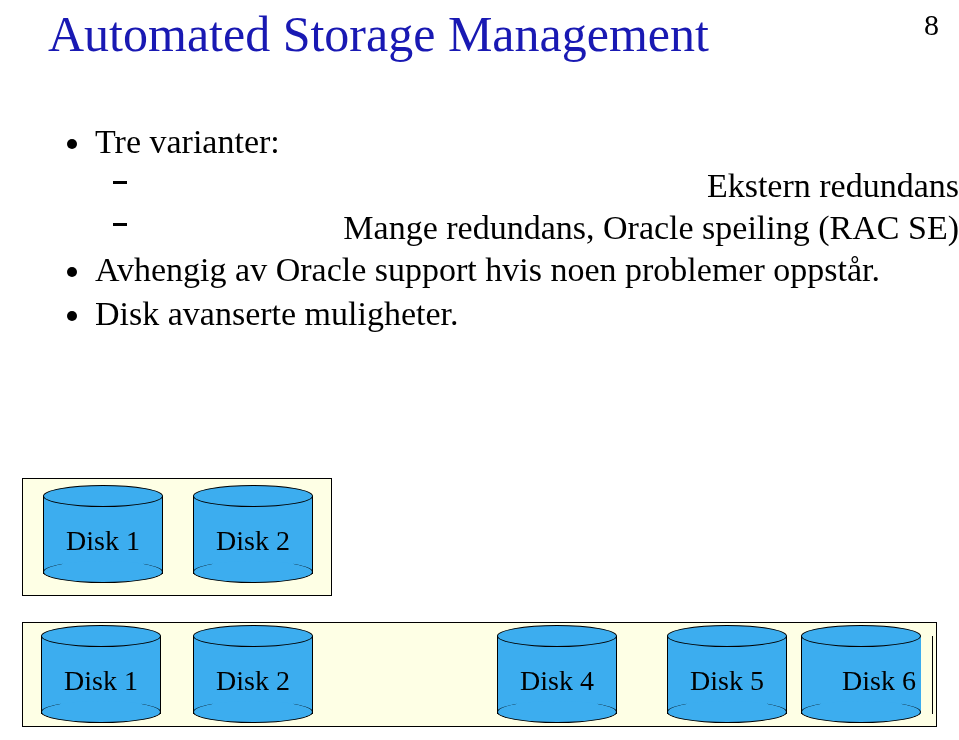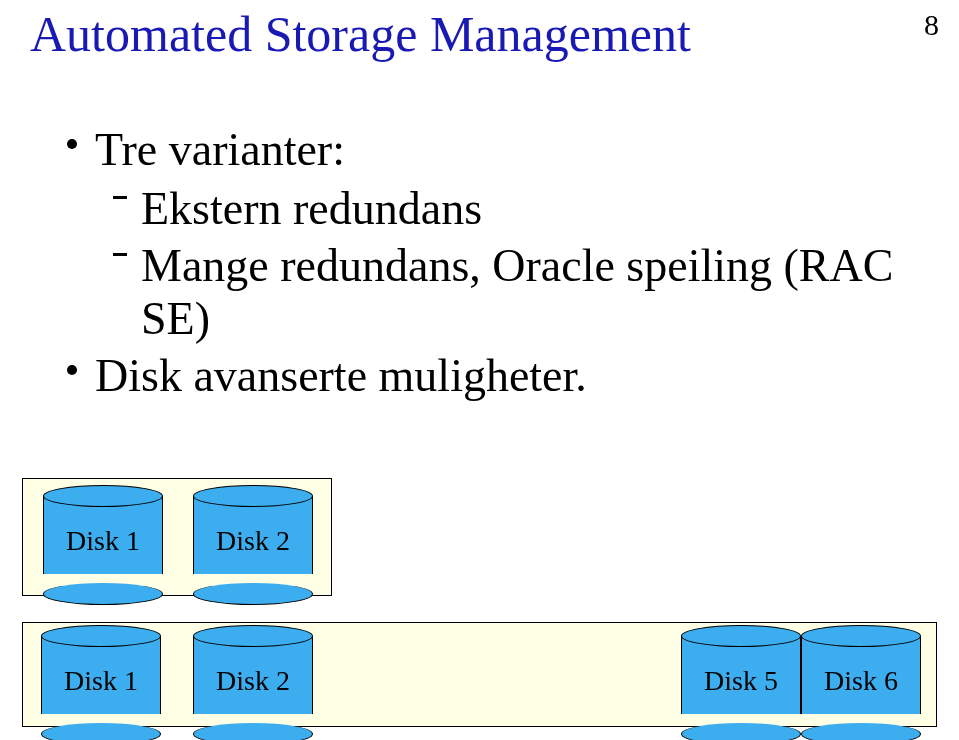--- a/index.html
+++ b/index.html
@@ -15,26 +15,26 @@
   .page-number {
     position: absolute;
     top: 8px;
     right: 20px;
     font-size: 30px;
     color: #000;
   }
   .title {
     color: #1919b3;
     font-size: 50px;
-    margin: 5px 0 0 30px;
+    margin: 5px 0 0 48px;
     font-weight: normal;
   }
   .content {
     margin: 60px 0 0 65px;
-    font-size: 46px;
+    font-size: 34px;
     color: #000;
   }
   .bullet-l1 {
     position: relative;
     padding-left: 30px;
     margin-bottom: 6px;
   }
   .bullet-l1::before {
     content: "";
     position: absolute;
@@ -43,20 +43,21 @@
     width: 10px;
     height: 10px;
     background: #000;
     border-radius: 50%;
   }
   .bullet-l2 {
     position: relative;
     padding-left: 30px;
     margin-left: 46px;
     margin-bottom: 4px;
+    text-align: right;
   }
   .bullet-l2::before {
     content: "";
     position: absolute;
     left: 2px;
     top: 14px;
     width: 14px;
     height: 3px;
     background: #000;
   }
@@ -74,21 +75,21 @@
   }
   .group-bottom {
     left: 22px;
     top: 622px;
     width: 915px;
     height: 105px;
   }
   .disk {
     position: absolute;
     width: 120px;
-    height: 120px;
+    height: 98px;
   }
   .disk-body {
     position: absolute;
     left: 0;
     top: 11px;
     width: 120px;
     height: 78px;
     background: #3cadef;
   }
   .disk-top {
@@ -143,20 +144,21 @@
 <body>
 
 <div class="page-number">8</div>
 
 <h1 class="title">Automated Storage Management</h1>
 
 <div class="content">
   <div class="bullet-l1">Tre varianter:</div>
   <div class="bullet-l2">Ekstern redundans</div>
   <div class="bullet-l2">Mange redundans, Oracle speiling (RAC SE)</div>
+  <div class="bullet-l1">Avhengig av Oracle support hvis noen problemer oppstår.</div>
   <div class="bullet-l1">Disk avanserte muligheter.</div>
 </div>
 
 <div class="disk-group group-top">
   <div class="disk" style="left:20px; top:6px;">
     <div class="disk-body"></div>
       <div class="disk-bottom"></div>
       <div class="disk-top"></div>
     <div class="disk-side-l"></div>
       <div class="disk-side-r"></div>
@@ -182,29 +184,37 @@
     <div class="disk-label">Disk 1</div>
   </div>
   <div class="disk" style="left:170px; top:2px;">
     <div class="disk-body"></div>
       <div class="disk-bottom"></div>
       <div class="disk-top"></div>
     <div class="disk-side-l"></div>
       <div class="disk-side-r"></div>
     <div class="disk-label">Disk 2</div>
   </div>
-  <div class="disk" style="left:658px; top:2px;text-decoration:underline;">
+  <div class="disk" style="left:474px; top:2px;">
+    <div class="disk-body"></div>
+      <div class="disk-bottom"></div>
+      <div class="disk-top"></div>
+    <div class="disk-side-l"></div>
+      <div class="disk-side-r"></div>
+    <div class="disk-label">Disk 4</div>
+  </div>
+  <div class="disk" style="left:644px; top:2px;text-decoration:underline;">
     <div class="disk-body"></div>
       <div class="disk-bottom"></div>
       <div class="disk-top"></div>
     <div class="disk-side-l"></div>
       <div class="disk-side-r"></div>
     <div class="disk-label">Disk 5</div>
   </div>
-  <div class="disk" style="left:778px; top:2px;">
+  <div class="disk" style="left:778px; top:2px;padding-left:12px;">
     <div class="disk-body"></div>
       <div class="disk-bottom"></div>
       <div class="disk-top"></div>
     <div class="disk-side-l"></div>
       <div class="disk-side-r"></div>
     <div class="disk-label">Disk 6</div>
   </div>
 </div>
 
 </body></html>

